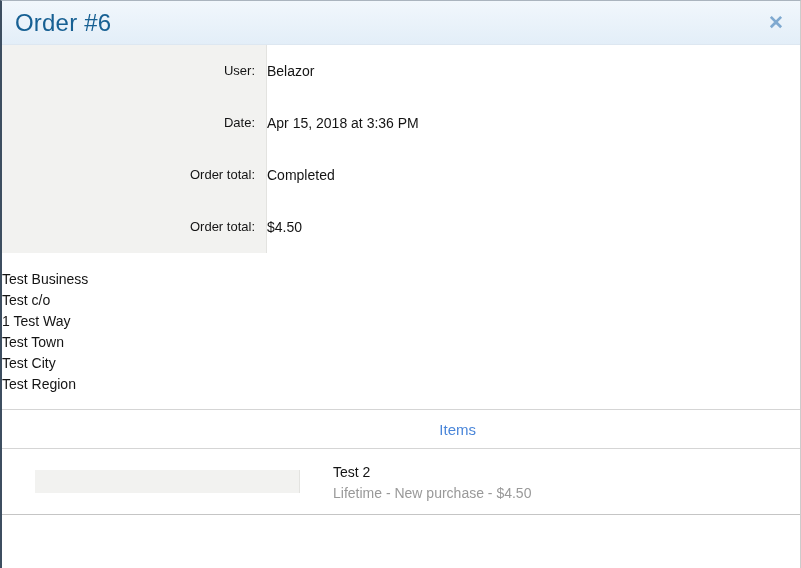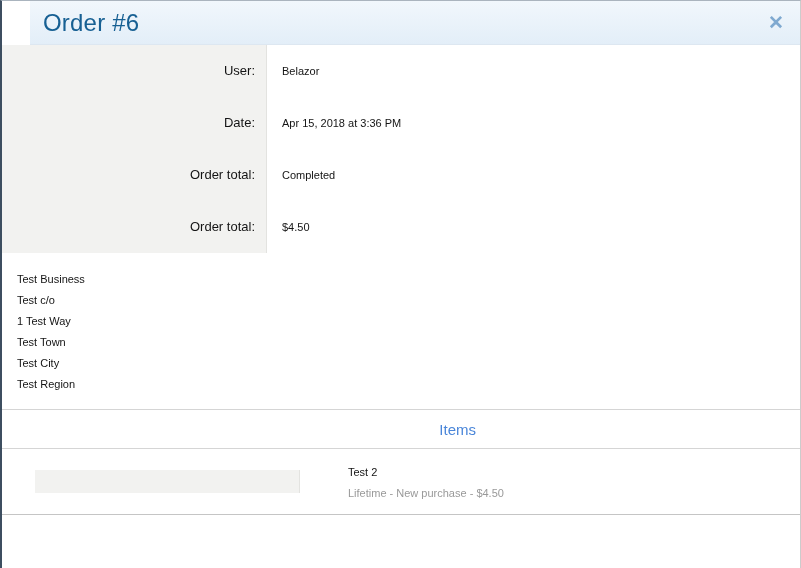--- a/index.html
+++ b/index.html
@@ -21,21 +21,20 @@
   }
   
   .modal-header {
     height: 44px;
     box-sizing: border-box;
     background: linear-gradient(#f1f7fc, #e3eef8);
     border-bottom: 1px solid #dde7f1;
     display: flex;
     align-items: center;
     padding: 0 16px 0 13px;
-    margin-left: 28px;
   }
   .modal-title {
     color: #176093;
     font-size: 24px;
     font-weight: 500;
     letter-spacing: 0.2px;
   }
   .modal-close {
     margin-left: auto;
     background: none;
@@ -58,23 +57,22 @@
     border-right: 1px solid #e3e3e0;
     text-align: right;
     padding-right: 11px;
     color: #141414;
     font-size: 13px;
     line-height: 18px;
   }
   .value-cell {
     flex: 1;
     background: #ffffff;
-    padding-left: 15px;
     color: #141414;
-    font-size: 11px;
+    font-size: 14px;
     line-height: 18px;
   }
   .field .label-cell, .field .value-cell { padding-top: 17px; padding-bottom: 17px; }
   .field-address .label-cell, .field-address .value-cell { padding-top: 16px; padding-bottom: 14px; }
   .field-address .value-cell .addr-line { display: block; line-height: 21px; }
   a.ip-link { color: #2577b5; text-decoration: none; }
   
   .items-header {
     box-sizing: border-box;
     height: 40px;

